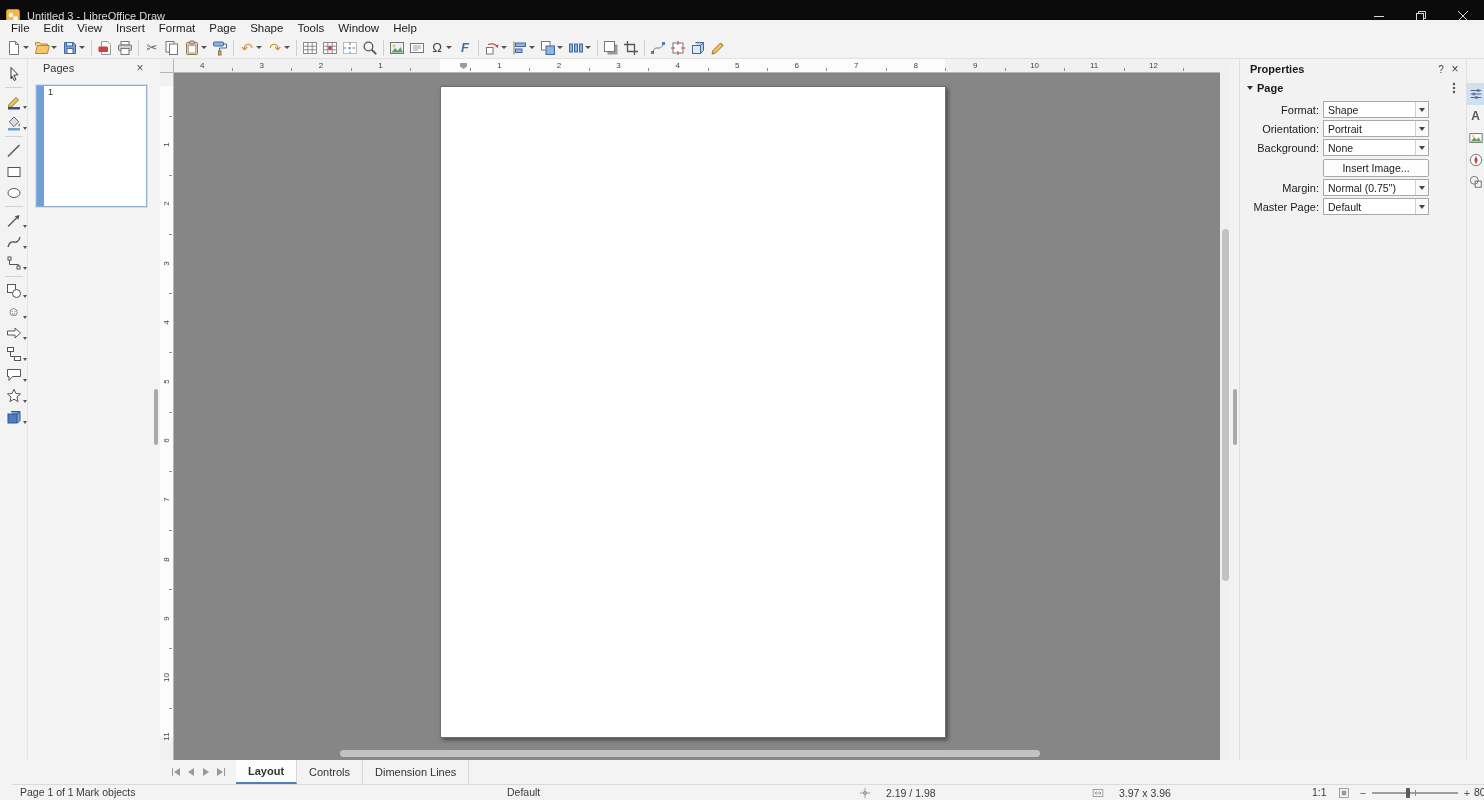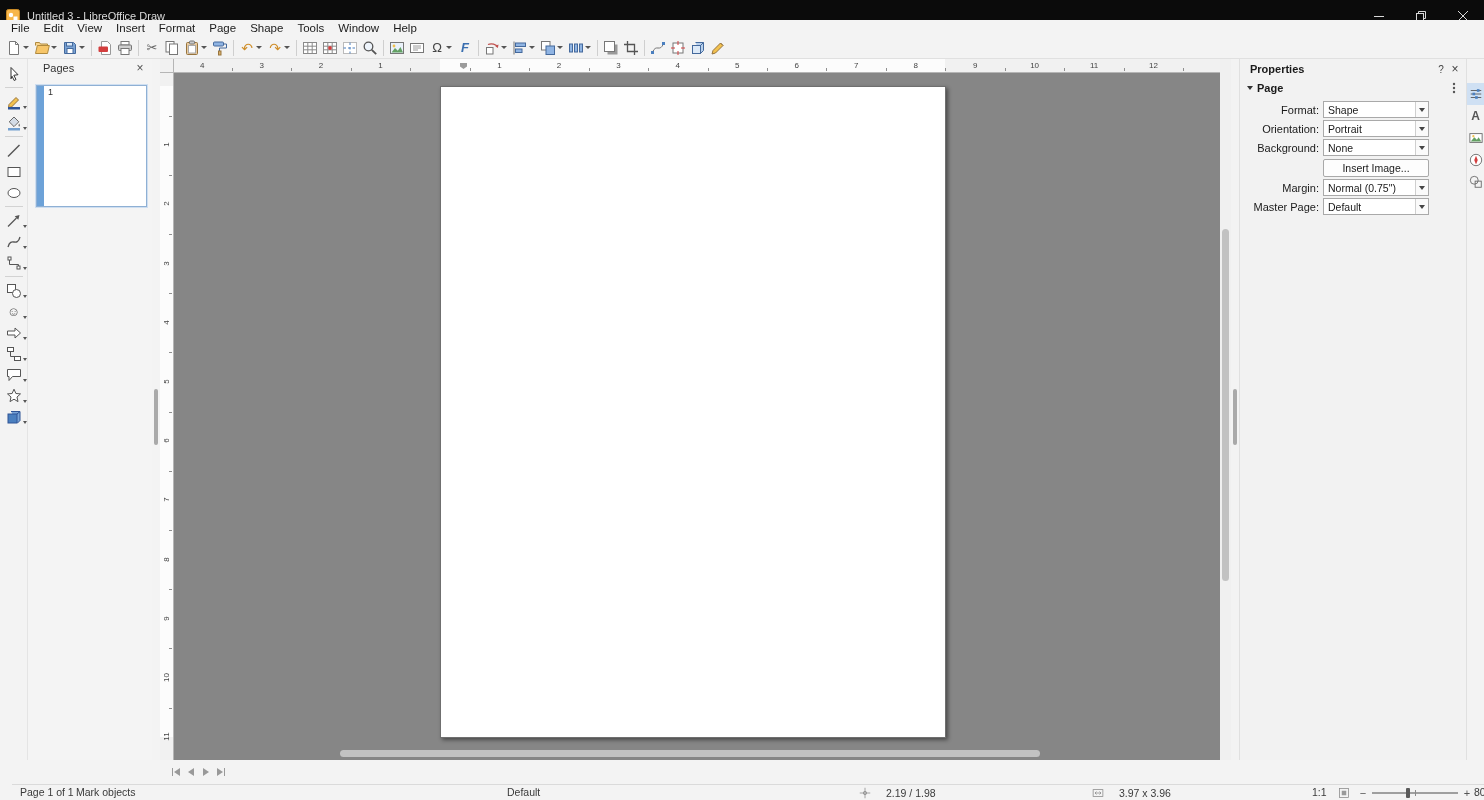--- a/index.html
+++ b/index.html
@@ -812,20 +812,25 @@
         </div>
         <div class="navbtn">
           <span class="ic">
             <svg width="12" height="10">
               <path d="M2 1l6 4-6 4z" fill="#999"></path>
               <path d="M9.5 1v8" stroke="#999"></path>
             </svg>
           </span>
         </div>
       </div>
+    <div class="ltabs" id="ltabs">
+        <div class="ltab active">Layout</div>
+        <div class="ltab">Controls</div>
+        <div class="ltab">Dimension Lines</div>
+      </div>
   </div>
 
   <div class="statusbar">
     <span class="sb" style="left:8px">Page 1 of 1</span>
     <span class="sb" style="left:64px">Mark objects</span>
     <span class="sb" style="left:495px">Default</span>
     <span class="sbgrp" style="left:845px">
       <span class="ic">
           <svg width="12" height="12" viewBox="0 0 16 16">
             <path d="M8 1v14M1 8h14" stroke="#888"></path>

